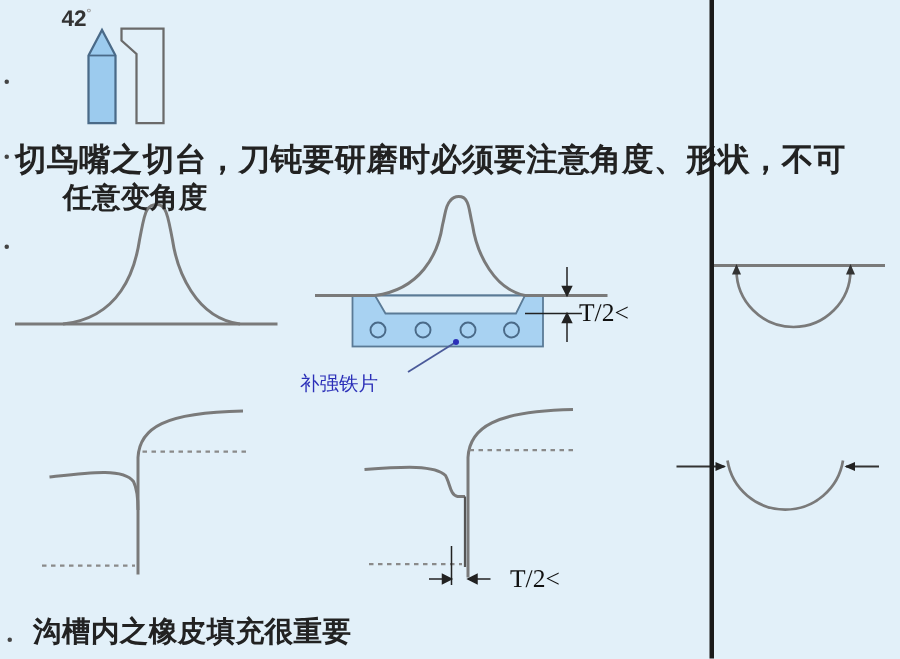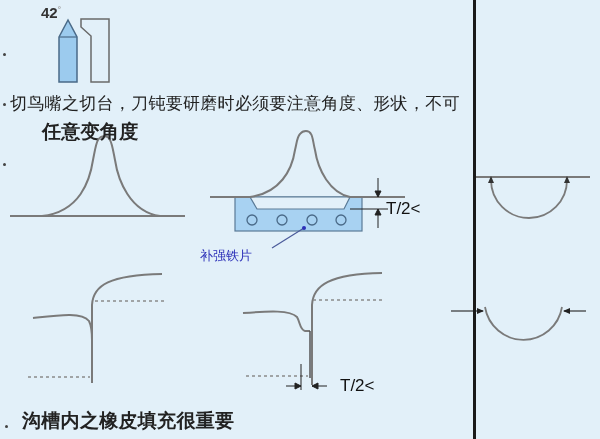--- a/index.html
+++ b/index.html
@@ -6,28 +6,28 @@
     body {
       width: 600px; height: 439px; overflow: hidden;
       background: #e2f0f9;
       position: relative;
       font-family: "DejaVu Sans", sans-serif;
     }
     .slide { position: absolute; left: 0; top: 0; width: 476px; height: 439px; }
     .right-border { position: absolute; right: 0; top: 0; width: 3px; height: 439px; background: #1a1a1a; }
     .txt { position: absolute; color: #222; white-space: nowrap; }
     .t-title { left: 145px; top: 37px; font-size: 17px; font-weight: bold; letter-spacing: 0.5px; }
-    .t-line1 { left: 10px; top: 92px; font-size: 17px; font-weight: normal; letter-spacing: 0.3px; }
+    .t-line1 { left: 10px; top: 92px; font-size: 21px; font-weight: bold; letter-spacing: 0.3px; }
     .t-line2 { left: 10px; top: 119px; font-size: 19px; font-weight: bold; letter-spacing: 0.3px; }
     .t-bottom { left: 22px; top: 408px; font-size: 19px; font-weight: bold; letter-spacing: 0.3px; }
     .bullet { position: absolute; width: 3px; height: 3px; background: #444; border-radius: 50%; }
     .t-angle { left: 41px; top: 4px; font-size: 15px; font-weight: bold; color: #333; font-family: "Liberation Sans", sans-serif; }
     .t-degree { font-size: 8px; vertical-align: super; color: #999; }
     .t-label-blue { left: 200px; top: 247px; font-size: 13px; font-weight: normal; color: #2b2fb8; }
-    .t-dim { font-family: Liberation Sans, sans-serif; font-size: 17px; color: #111; }
+    .t-dim { font-family: Liberation Serif, serif; font-size: 17px; color: #111; }
     .t-dim1 { left: 386px; top: 199px; }
     .t-dim2 { left: 340px; top: 376px; }
     svg { position: absolute; left: 0; top: 0; }
   </style>
 </head>
 <body>
 
 <div class="slide">
 
   <div class="bullet" style="left:3px;top:53px;"></div>

